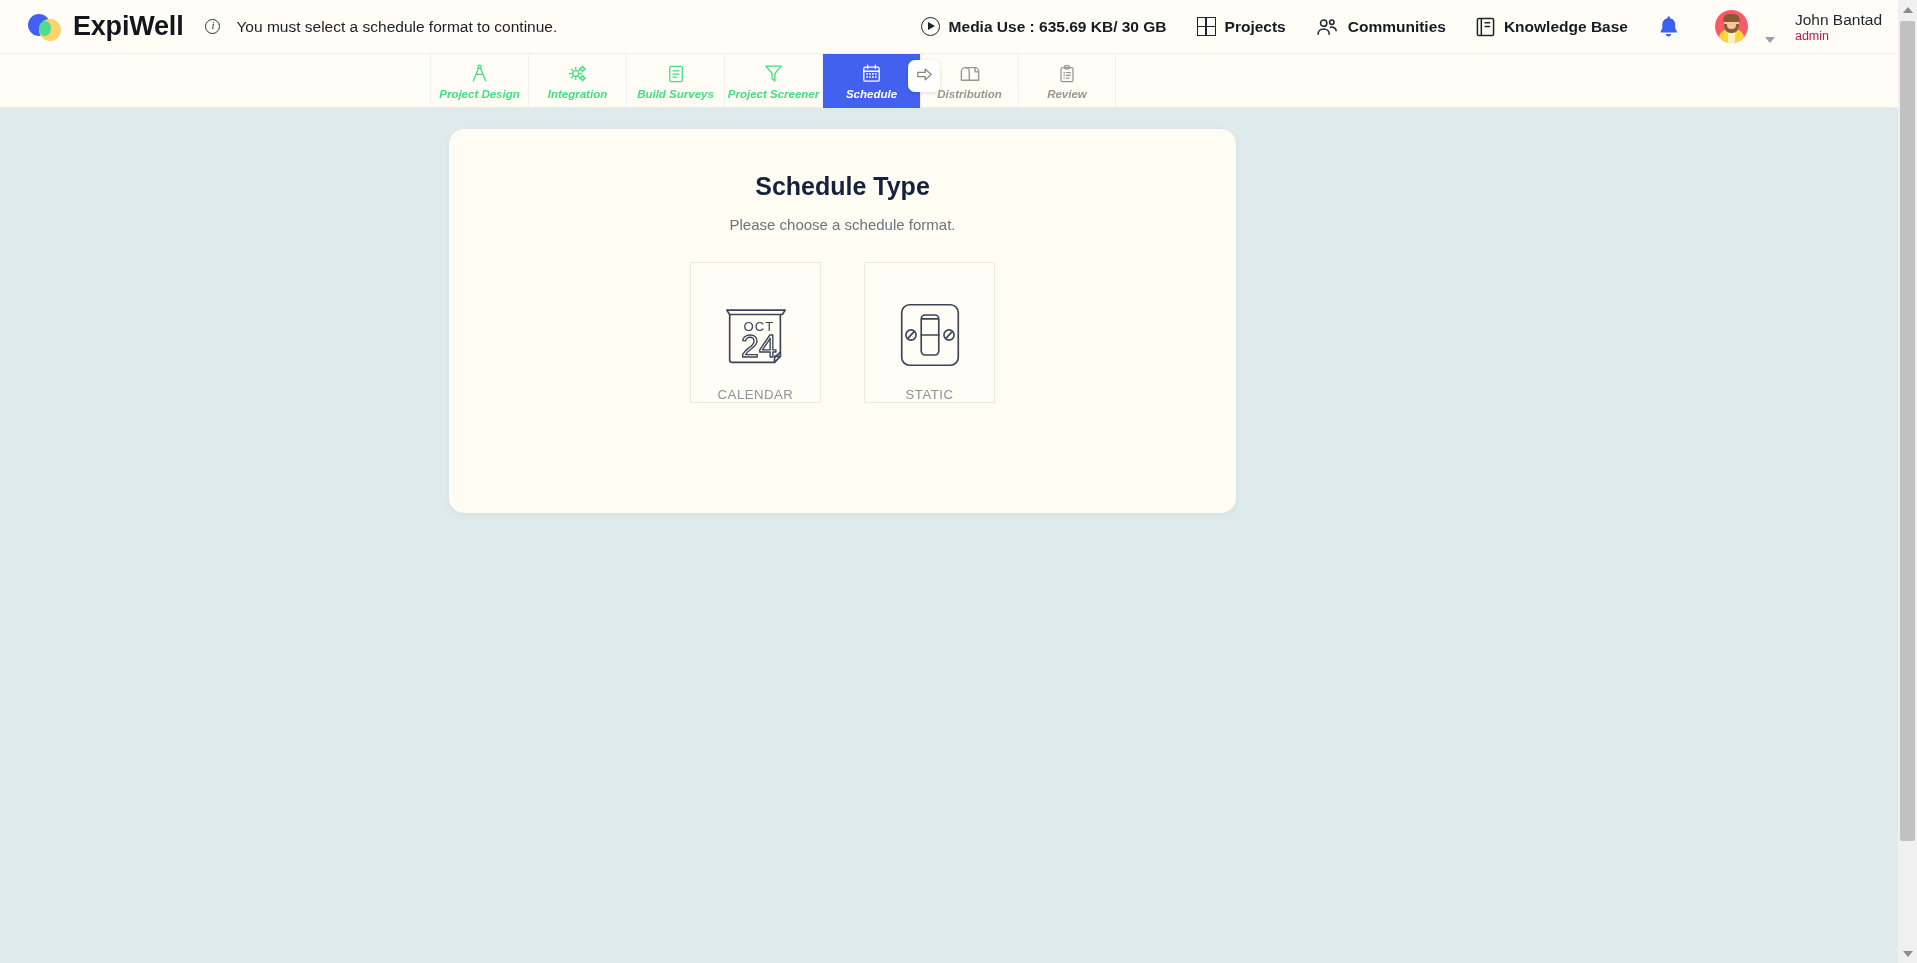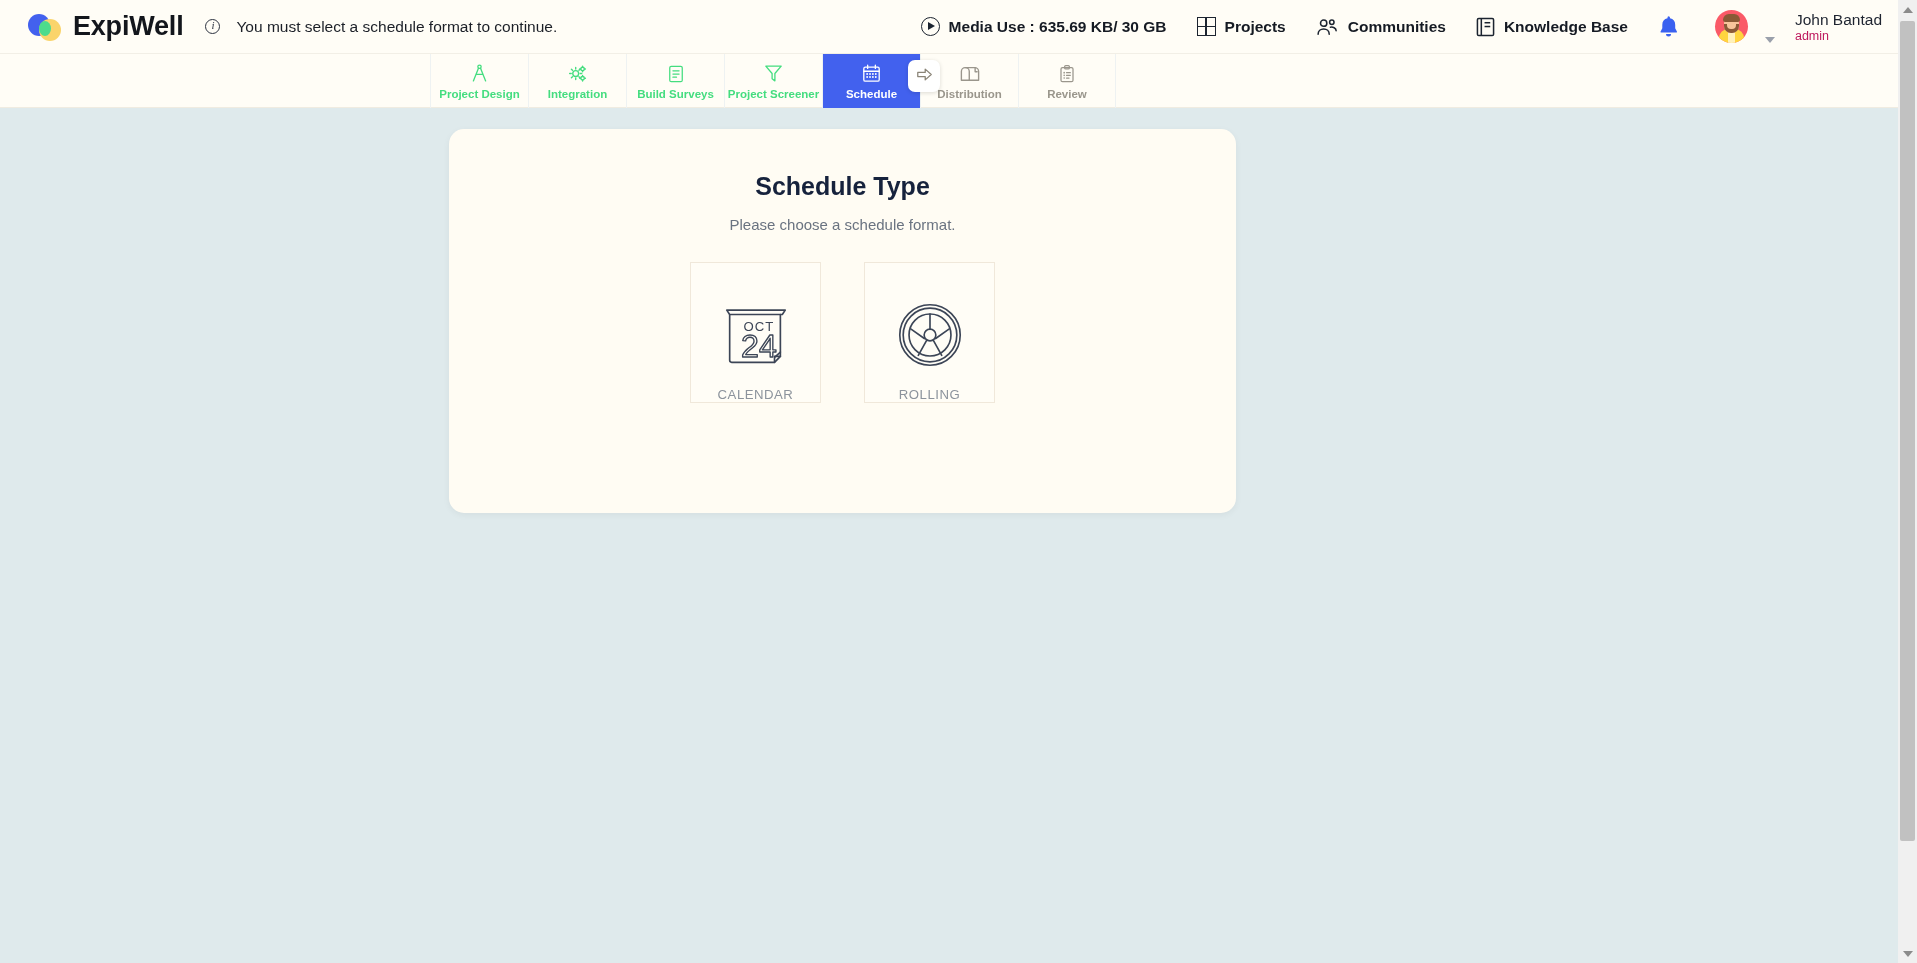--- a/index.html
+++ b/index.html
@@ -152,21 +152,21 @@
   .steps {
     position: absolute; left: 430px; top: 0;
     display: flex; height: 54px;
   }
   .step {
     width: 98px; height: 54px;
     display: flex; flex-direction: column;
     align-items: center; justify-content: center;
     gap: 3px;
     border-left: 1px solid #eef2f2;
-    cursor: pointer; position: relative;
+    cursor: pointer; position: relative; font-style: italic;
   }
   .step:last-child { border-right: 1px solid #eef2f2; }
   .step-label { font-size: 11.5px; font-weight: bold; white-space: nowrap; }
   .step.done .step-label { color: #44dd7f; }
   .step.done svg { stroke: #44dd7f; }
   .step.todo .step-label { color: #9a968c; }
   .step.todo svg { stroke: #9a968c; }
   .step.active {
     background: #4261ee;
   }
@@ -444,37 +444,36 @@
             <path d="M13 19v47a2 2 0 0 0 2 2h44l6-6V19"></path>
             <path d="M59 68v-6h6"></path>
             <path d="M59.6 62.4 65 57.6"></path>
             <text x="43" y="36" font-family="Liberation Sans, sans-serif" font-size="13.5" fill="#3c4556" stroke="none" text-anchor="middle" letter-spacing="1">OCT</text>
             <text x="43" y="63" font-family="Liberation Sans, sans-serif" font-size="33" fill="none" stroke="#3c4556" stroke-width="1.4" text-anchor="middle">24</text>
           </svg>
         </span>
         <span class="opt-label">CALENDAR</span>
       </div>
 
+
       <div class="option">
         <span class="opt-icon">
           <svg viewBox="0 0 80 80" width="78" height="78" fill="none" stroke="#3c4556" stroke-width="1.7" stroke-linecap="round" stroke-linejoin="round">
-            <circle cx="40" cy="40" r="31"></circle>
-            <circle cx="40" cy="40" r="27.5"></circle>
-            <circle cx="40" cy="40" r="21.5"></circle>
-            <circle cx="40" cy="40" r="6"></circle>
-            <path d="M40 18.6V34"></path>
-            <path d="M59.4 33.9 45.8 43.6"></path>
-            <path d="M52 60.9 43.6 45.8"></path>
-            <path d="M28 60.9 36.4 45.8"></path>
-            <path d="M20.6 33.9 34.2 43.6"></path>
+            <rect x="11" y="9" width="58" height="62" rx="8"></rect>
+            <rect x="31" y="19.5" width="18" height="41" rx="4"></rect>
+            <path d="M31.6 23.5h16.8"></path>
+            <path d="M31 40h18"></path>
+            <circle cx="20.5" cy="40" r="5.2"></circle>
+            <path d="M17.3 43.4 23.7 36.6"></path>
+            <circle cx="59.5" cy="40" r="5.2"></circle>
+            <path d="M56.3 43.4 62.7 36.6"></path>
           </svg>
         </span>
-        <span class="opt-label">ROLLING</span>
+        <span class="opt-label">STATIC</span>
       </div>
-
 
     </div>
   </div>
 </div>
 
 <div class="scrollbar">
   <div class="sb-arrow top">
     <span class="sb-tri-up"></span>
   </div>
   <div class="sb-thumb"></div>

